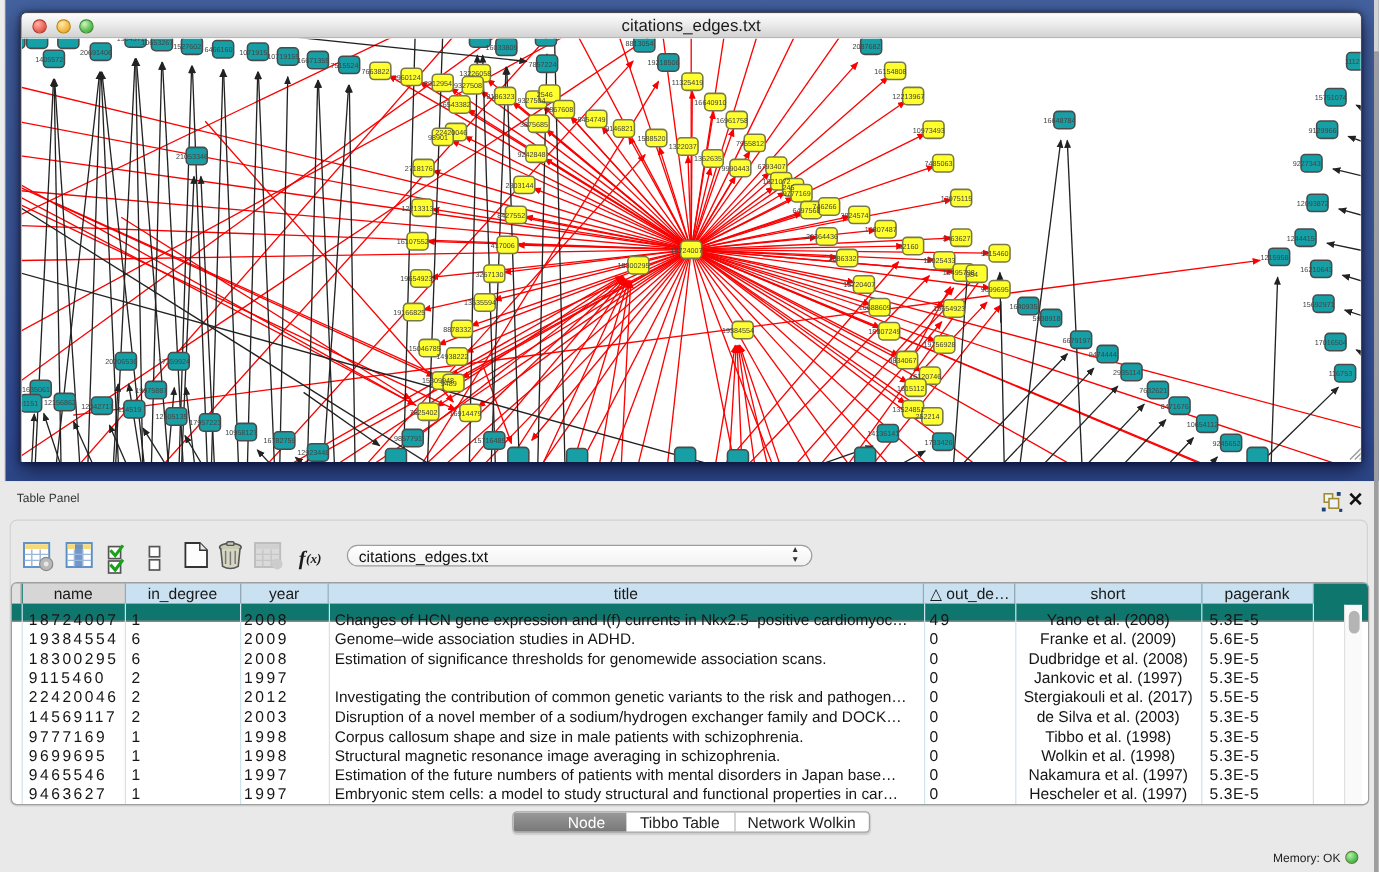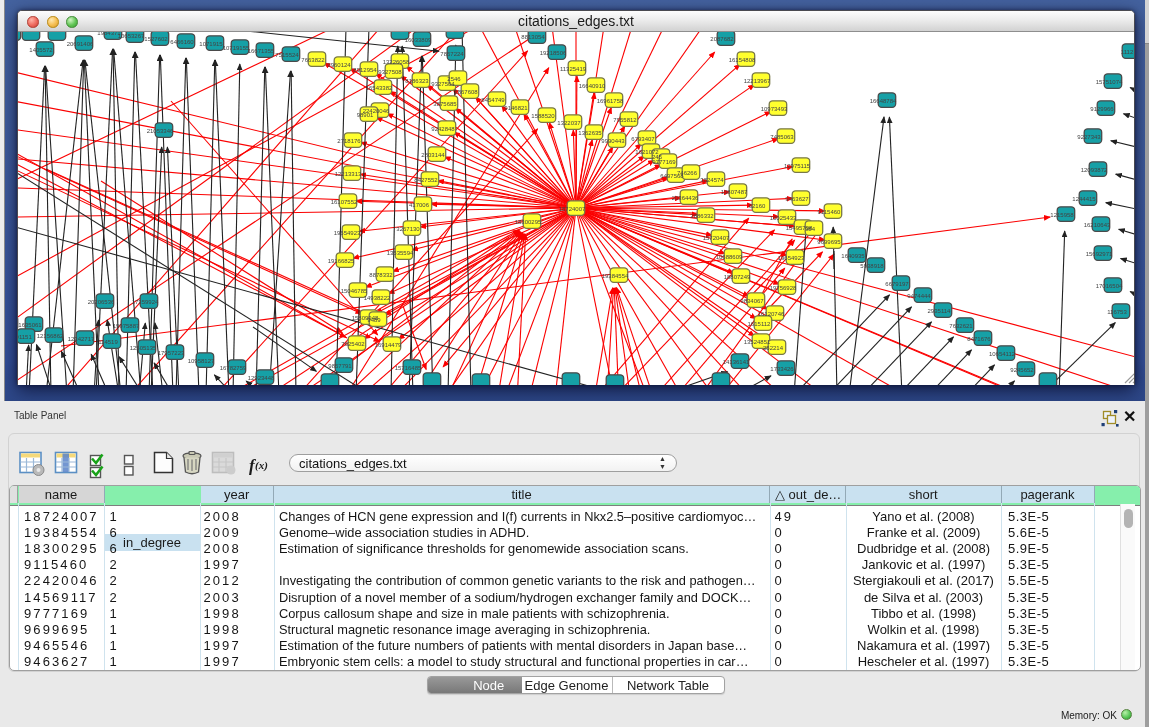--- a/index.html
+++ b/index.html
@@ -17,21 +17,21 @@
 #graph { position:absolute; left:0; top:21px; width:1116px; height:353px; background:#fff; overflow:hidden; }
 #panel { position:absolute; left:0; top:401px; width:1149px; height:326px; background:#e9e9e9; }
 #ptitle { position:absolute; left:14px; top:9px; font-size:10px; color:#333; }
 #pfloat { position:absolute; left:1101px; top:9px; }
 #pclose { position:absolute; left:1123px; top:6px; font-size:16px; font-weight:bold; color:#111; }
 #toolbar { position:absolute; left:0px; top:48px; width:292px; height:34px; }
 #combo { position:absolute; left:289px; top:52.5px; width:388px; height:18px; background:linear-gradient(180deg,#ffffff,#f2f2f2); border:1px solid #9e9e9e; border-radius:9px; }
 #combo .lbl { position:absolute; left:9px; top:1px; font-size:13px; color:#111; }
 #combo .arr { position:absolute; right:10px; top:0px; font-size:7px; color:#333; line-height:8px; }
 #tablebox { position:absolute; left:8.5px; top:83.5px; width:1132px; height:186px; background:#fff; border:1px solid #9f9f9f; border-radius:5px; overflow:hidden; }
-#thead { position:absolute; left:0; top:0; width:1131px; height:20px; background:#86efac; border-bottom:1px solid #7e7e7e; }
+#thead { position:absolute; left:0; top:0; width:1131px; height:32px; background:#0f766e; border-bottom:1px solid #7e7e7e; }
 .hc { position:absolute; top:0; height:17.5px; font-size:13px; color:#1a1a1a; text-align:center; line-height:17px; border-right:1px solid #93a9b6; background:#c9e1f0; }
 #hgut { position:absolute; left:0; top:0; width:8px; height:17.5px; background:#e0e0e0; border-right:1px solid #9f9f9f; }
 .trow { position:absolute; left:0; width:1131px; height:16.2px; font-size:13px; color:#151515; }
 .trow .c { position:absolute; top:0; height:16.2px; line-height:16.2px; white-space:nowrap; overflow:hidden; }
 .c0 { left:14.5px; width:85px; letter-spacing:2.1px; }
 .c1 { left:100px; width:95px; letter-spacing:2.1px; }
 .c2 { left:193.9px; width:72px; letter-spacing:2.1px; }
 .c3 { left:269.5px; width:492px; font-size:12.8px; }
 .c4 { left:765px; width:74px; letter-spacing:2.1px; }
 .c5 { left:836px; width:156px; text-align:center; }
@@ -644,21 +644,21 @@
 </svg>
       </div>
   <div id="combo">
         <span class="lbl">citations_edges.txt</span>
         <span class="arr">▲<br>▼</span>
       </div>
   <div id="tablebox">
     <div id="thead">
       <div id="hgut"></div>
       <div class="hc" style="left:9px;width:86px;background:#d6d6d6;">name</div>
-      <div class="hc" style="left:95px;width:96px;margin-top:48px;">in_degree</div>
+      <div class="hc" style="left:95px;width:96px;">in_degree</div>
       <div class="hc" style="left:191px;width:73.5px;">year</div>
       <div class="hc" style="left:264.5px;width:496px;">title</div>
       <div class="hc" style="left:760.5px;width:76px;text-align:left;padding-left:5px;">△ out_de…</div>
       <div class="hc" style="left:836.5px;width:155.5px;">short</div>
       <div class="hc" style="left:992px;width:93px;">pagerank</div>
     </div>
     <div class="vgrid" style="left:8px"></div>
         <div class="vgrid" style="left:94.5px"></div>
         <div class="vgrid" style="left:190.5px"></div>
         <div class="vgrid" style="left:264px"></div>
@@ -752,18 +752,18 @@
           <span class="c c2">1997</span>
           <span class="c c3">Embryonic stem cells: a model to study structural and functional properties in car…</span>
           <span class="c c4">0</span>
           <span class="c c5">Hescheler et al. (1997)</span>
           <span class="c c6">5.3E-5</span>
         </div>
     <div id="vsb">
           <div class="thumb"></div>
         </div>
   </div>
-  <div id="tabs"><span class="sel" style="width:93.5px;padding-left:28px;">Node Table</span><span style="width:90px;">Edge Genome</span><span class="sep" style="width:112px;">Network Table</span></div>
+  <div id="tabs"><span class="sel" style="width:93.5px;padding-left:28px;">Node Table</span><span style="width:90px;">Tibbo Table</span><span class="sep" style="width:112px;">Network Wolkin</span></div>
   <div id="status">
         <span id="mem">Memory: OK</span>
         <div id="memdot"></div>
       </div>
 </div>
 </div>
 </body></html>

